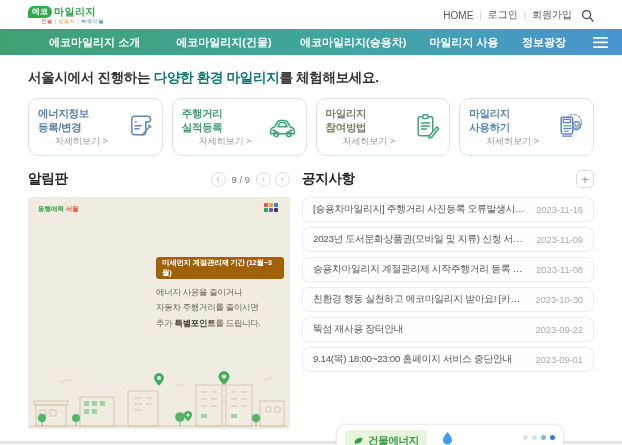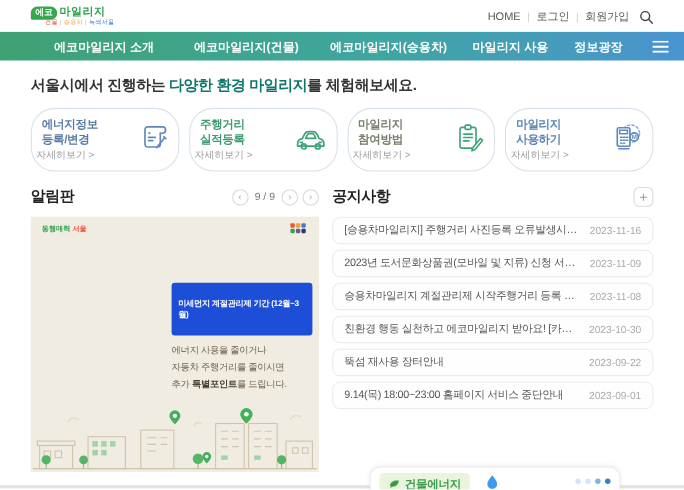--- a/index.html
+++ b/index.html
@@ -27,26 +27,26 @@
   .nav-item { color:#fff; font-size:11px; font-weight:bold; text-align:center; cursor:pointer; white-space:nowrap; }
   .nav-item.n1{flex:2.1;} .nav-item.n2{flex:2.1;} .nav-item.n3{flex:2.1;} .nav-item.n4{flex:1.5;} .nav-item.n5{flex:1.1;}
   .nav-burger { width:30px; display:flex; justify-content:flex-end; cursor:pointer; }
 
   
   .hero { margin:14px 28px 0; font-size:13.5px; font-weight:bold; color:#333; letter-spacing:-.3px; }
   .hero .hl { color:#0f766e; }
 
   
   .cards { display:flex; gap:9px; margin:11px 28px 0; }
-  .card { position:relative; flex:1; height:58px; border:1px solid #D9E2EB; border-radius:22px; background:#fff;
+  .card { position:relative; flex:1; height:58px; border:1px solid #D9E2EB; border-radius:10px; background:#fff;
     padding:8px 9px; cursor:pointer; }
   .card-title { font-size:10.5px; font-weight:bold; line-height:1.3; letter-spacing:-.3px; }
   .card.c1 .card-title{color:#597CA8;} .card.c2 .card-title{color:#3E9B72;}
   .card.c3 .card-title{color:#77806B;} .card.c4 .card-title{color:#5A85B7;}
-  .card-link { position:absolute; left:4px; bottom:7px; font-size:9px; color:#999; }
+  .card-link { position:absolute; left:26px; bottom:7px; font-size:9px; color:#999; }
   .card-icon { position:absolute; right:7px; bottom:10px; }
   .card.c1 .card-icon{color:#6288BE;} .card.c2 .card-icon{color:#3FA379;}
   .card.c3 .card-icon{color:#3FA379;} .card.c4 .card-icon{color:#5E87BC;}
 
   
   .columns { display:flex; gap:12px; margin:13px 28px 0; }
   .col-left { width:262px; flex:none; }
   .col-right { flex:1; min-width:0; }
   .sec-head { display:flex; align-items:center; height:20px; }
   .sec-title { font-size:13.5px; font-weight:bold; color:#222; letter-spacing:-.3px; }
@@ -72,21 +72,21 @@
   .cal-div { margin:6px 10px 4px; border-top:1px dashed #D8CDBB; }
   .cal-season { text-align:center; font-size:16px; font-weight:800; color:#2E9E4E; letter-spacing:.5px; }
   .cal-big1 { text-align:center; font-size:29px; font-weight:800; color:#3FAE4E; letter-spacing:5px; margin-top:3px; }
   .cal-big2 { text-align:center; font-size:23px; font-weight:800; color:#3FAE4E; letter-spacing:1px; margin-top:1px; }
   .cal-logos { position:absolute; bottom:6px; left:0; width:100%; display:flex; align-items:center; justify-content:center; gap:3px; }
   .mini-eco { background:#2FA14B; color:#fff; font-size:4.5px; font-weight:bold; border-radius:5px; padding:1px 4px; }
   .mini-plus { color:#999; font-size:7px; font-weight:bold; }
   .mini-car { display:flex; align-items:center; gap:2px; color:#4a90d9; font-size:4.5px; font-weight:bold; }
   .mini-car i { width:6px; height:6px; border-radius:50%; background:#9CC7F0; display:block; }
   .banner-text { position:absolute; left:128px; top:60px; width:128px; z-index:2; }
-  .b-badge { display:inline-block; background:#1d4ed8; color:#fff; font-size:7.5px; font-weight:bold; padding:14px 6px;
+  .b-badge { display:inline-block; background:#a16207; color:#fff; font-size:7.5px; font-weight:bold; padding:1px 6px;
     border-radius:3px; letter-spacing:-.3px; }
   .b-lines { margin-top:6px; font-size:8.5px; color:#6E6050; line-height:1.8; letter-spacing:-.3px; }
   .b-lines b { color:#4A4034; }
 
   
   .notice-list { margin-top:8px; }
   .notice-row { display:flex; align-items:center; height:25px; border:1px solid #ECECEC; border-radius:7px;
     background:#FEFEFE; padding:0 10px; margin-bottom:5px; cursor:pointer; }
   .notice-title { font-size:9.8px; color:#555; letter-spacing:-.3px; white-space:nowrap; overflow:hidden;
     text-overflow:ellipsis; flex:1; }

